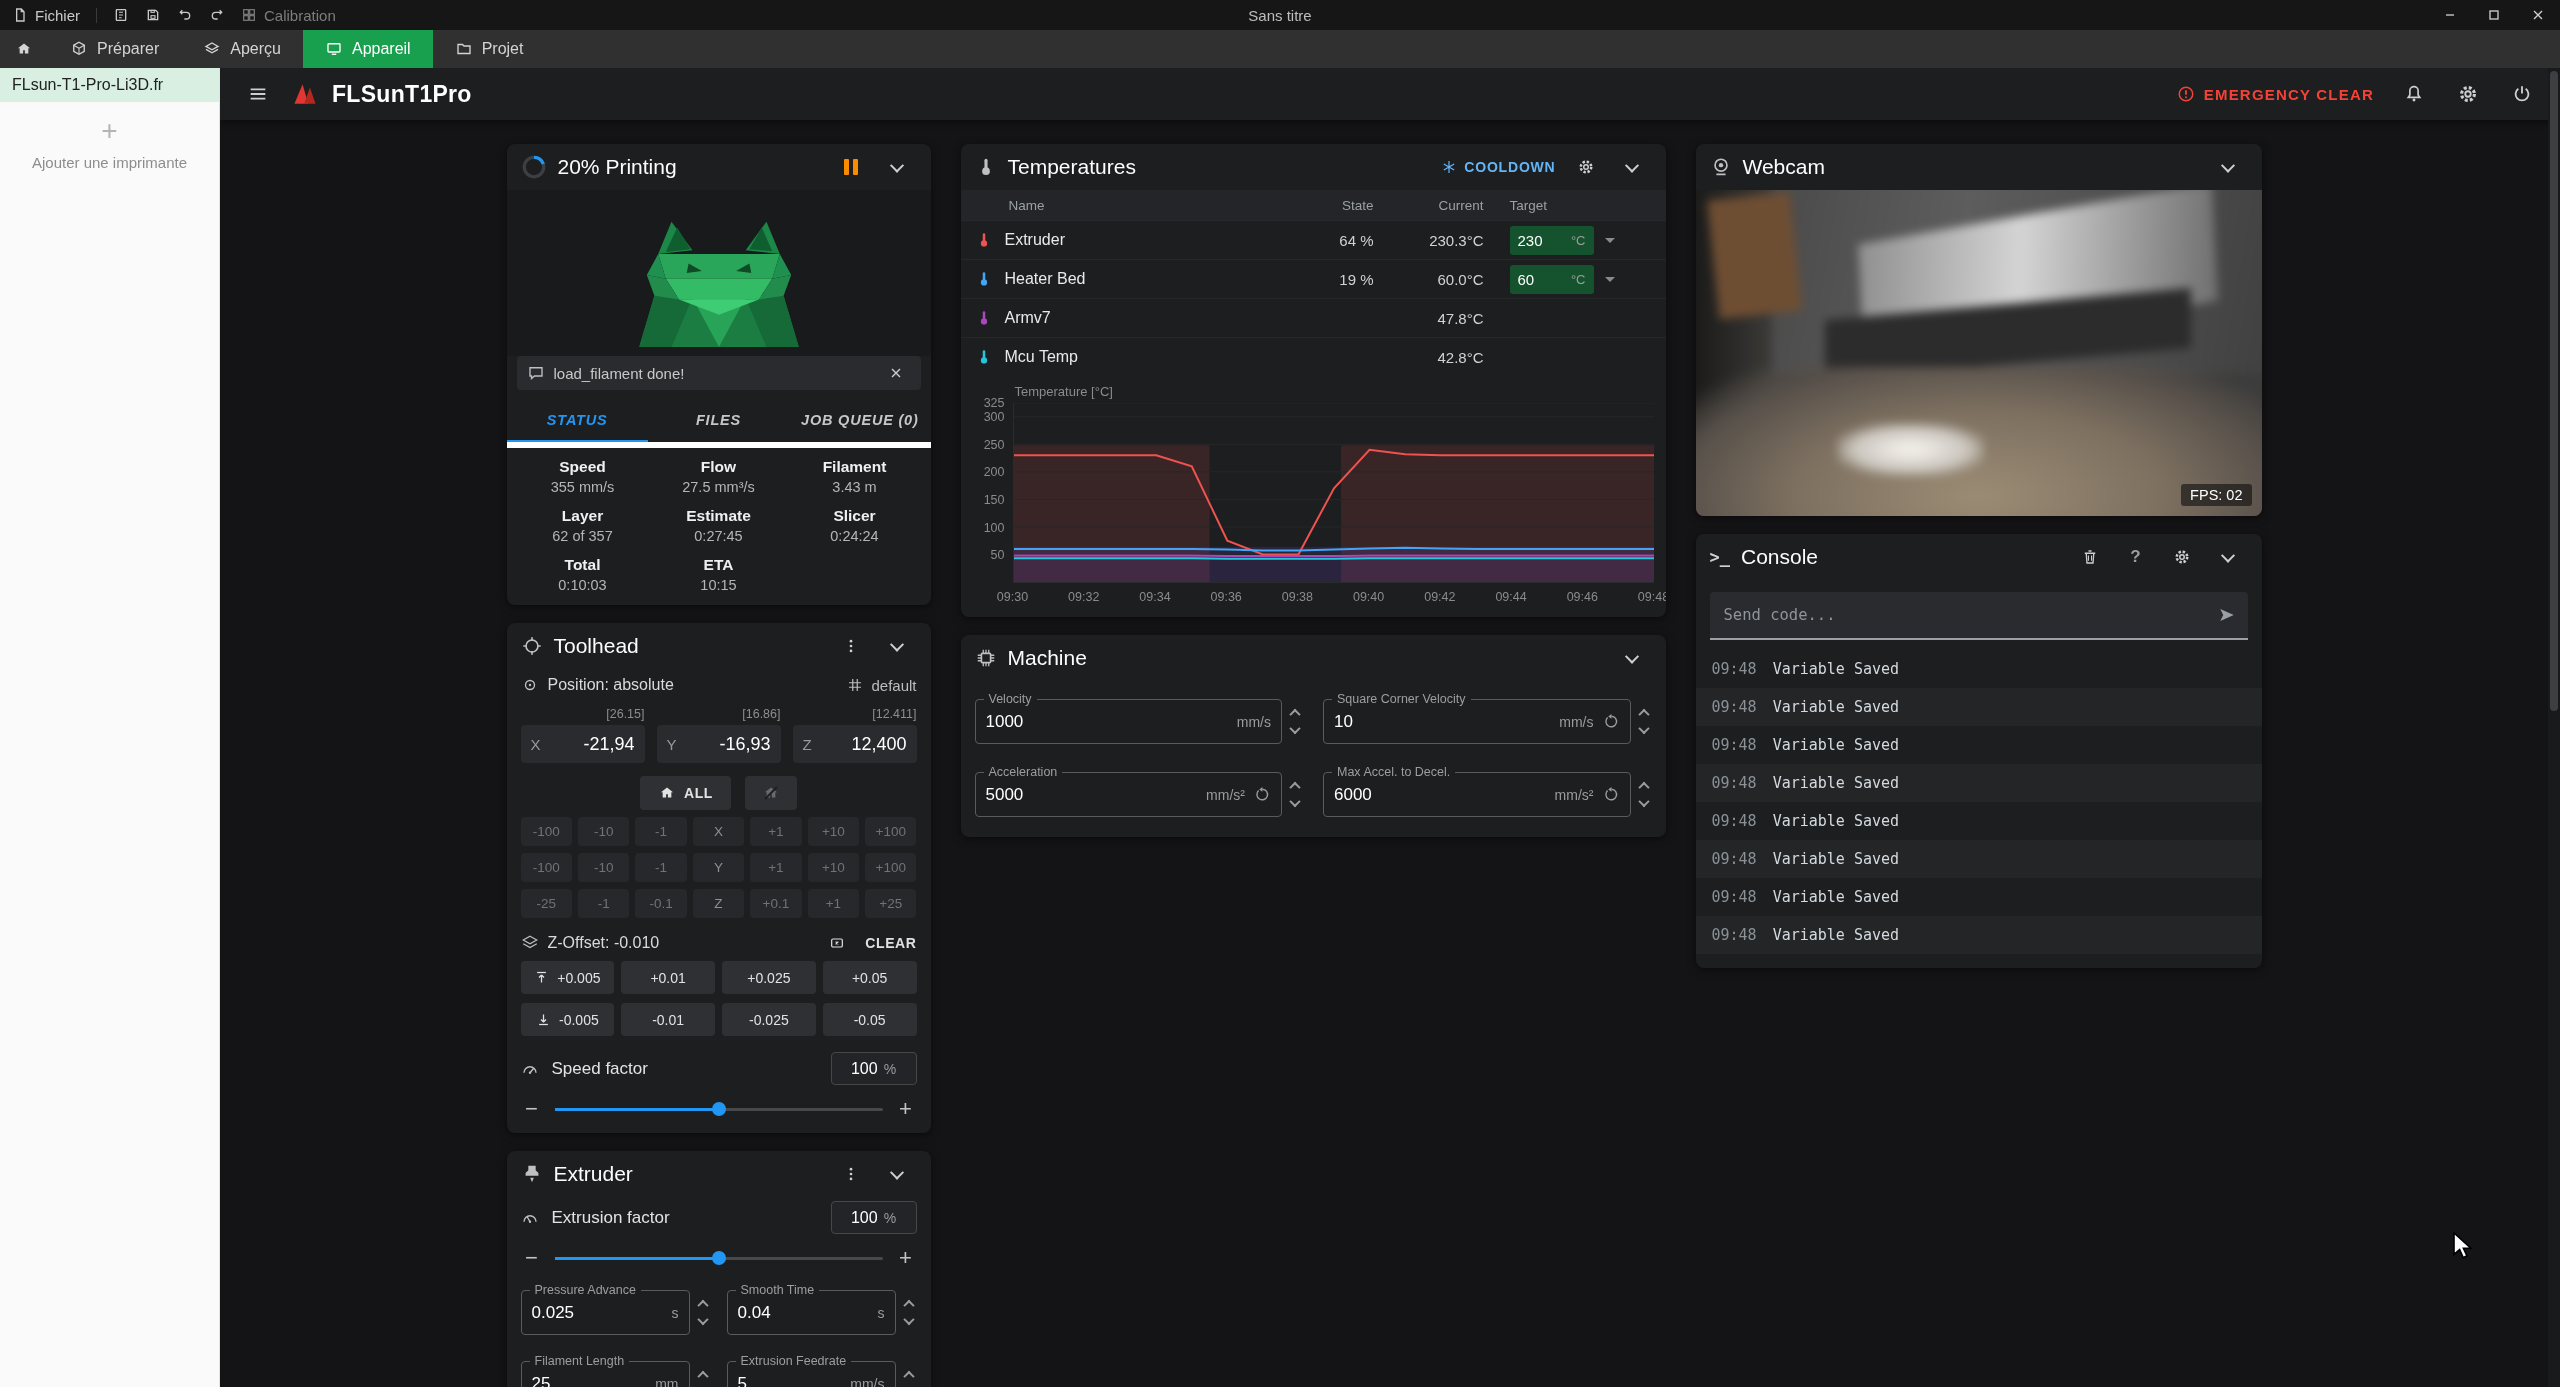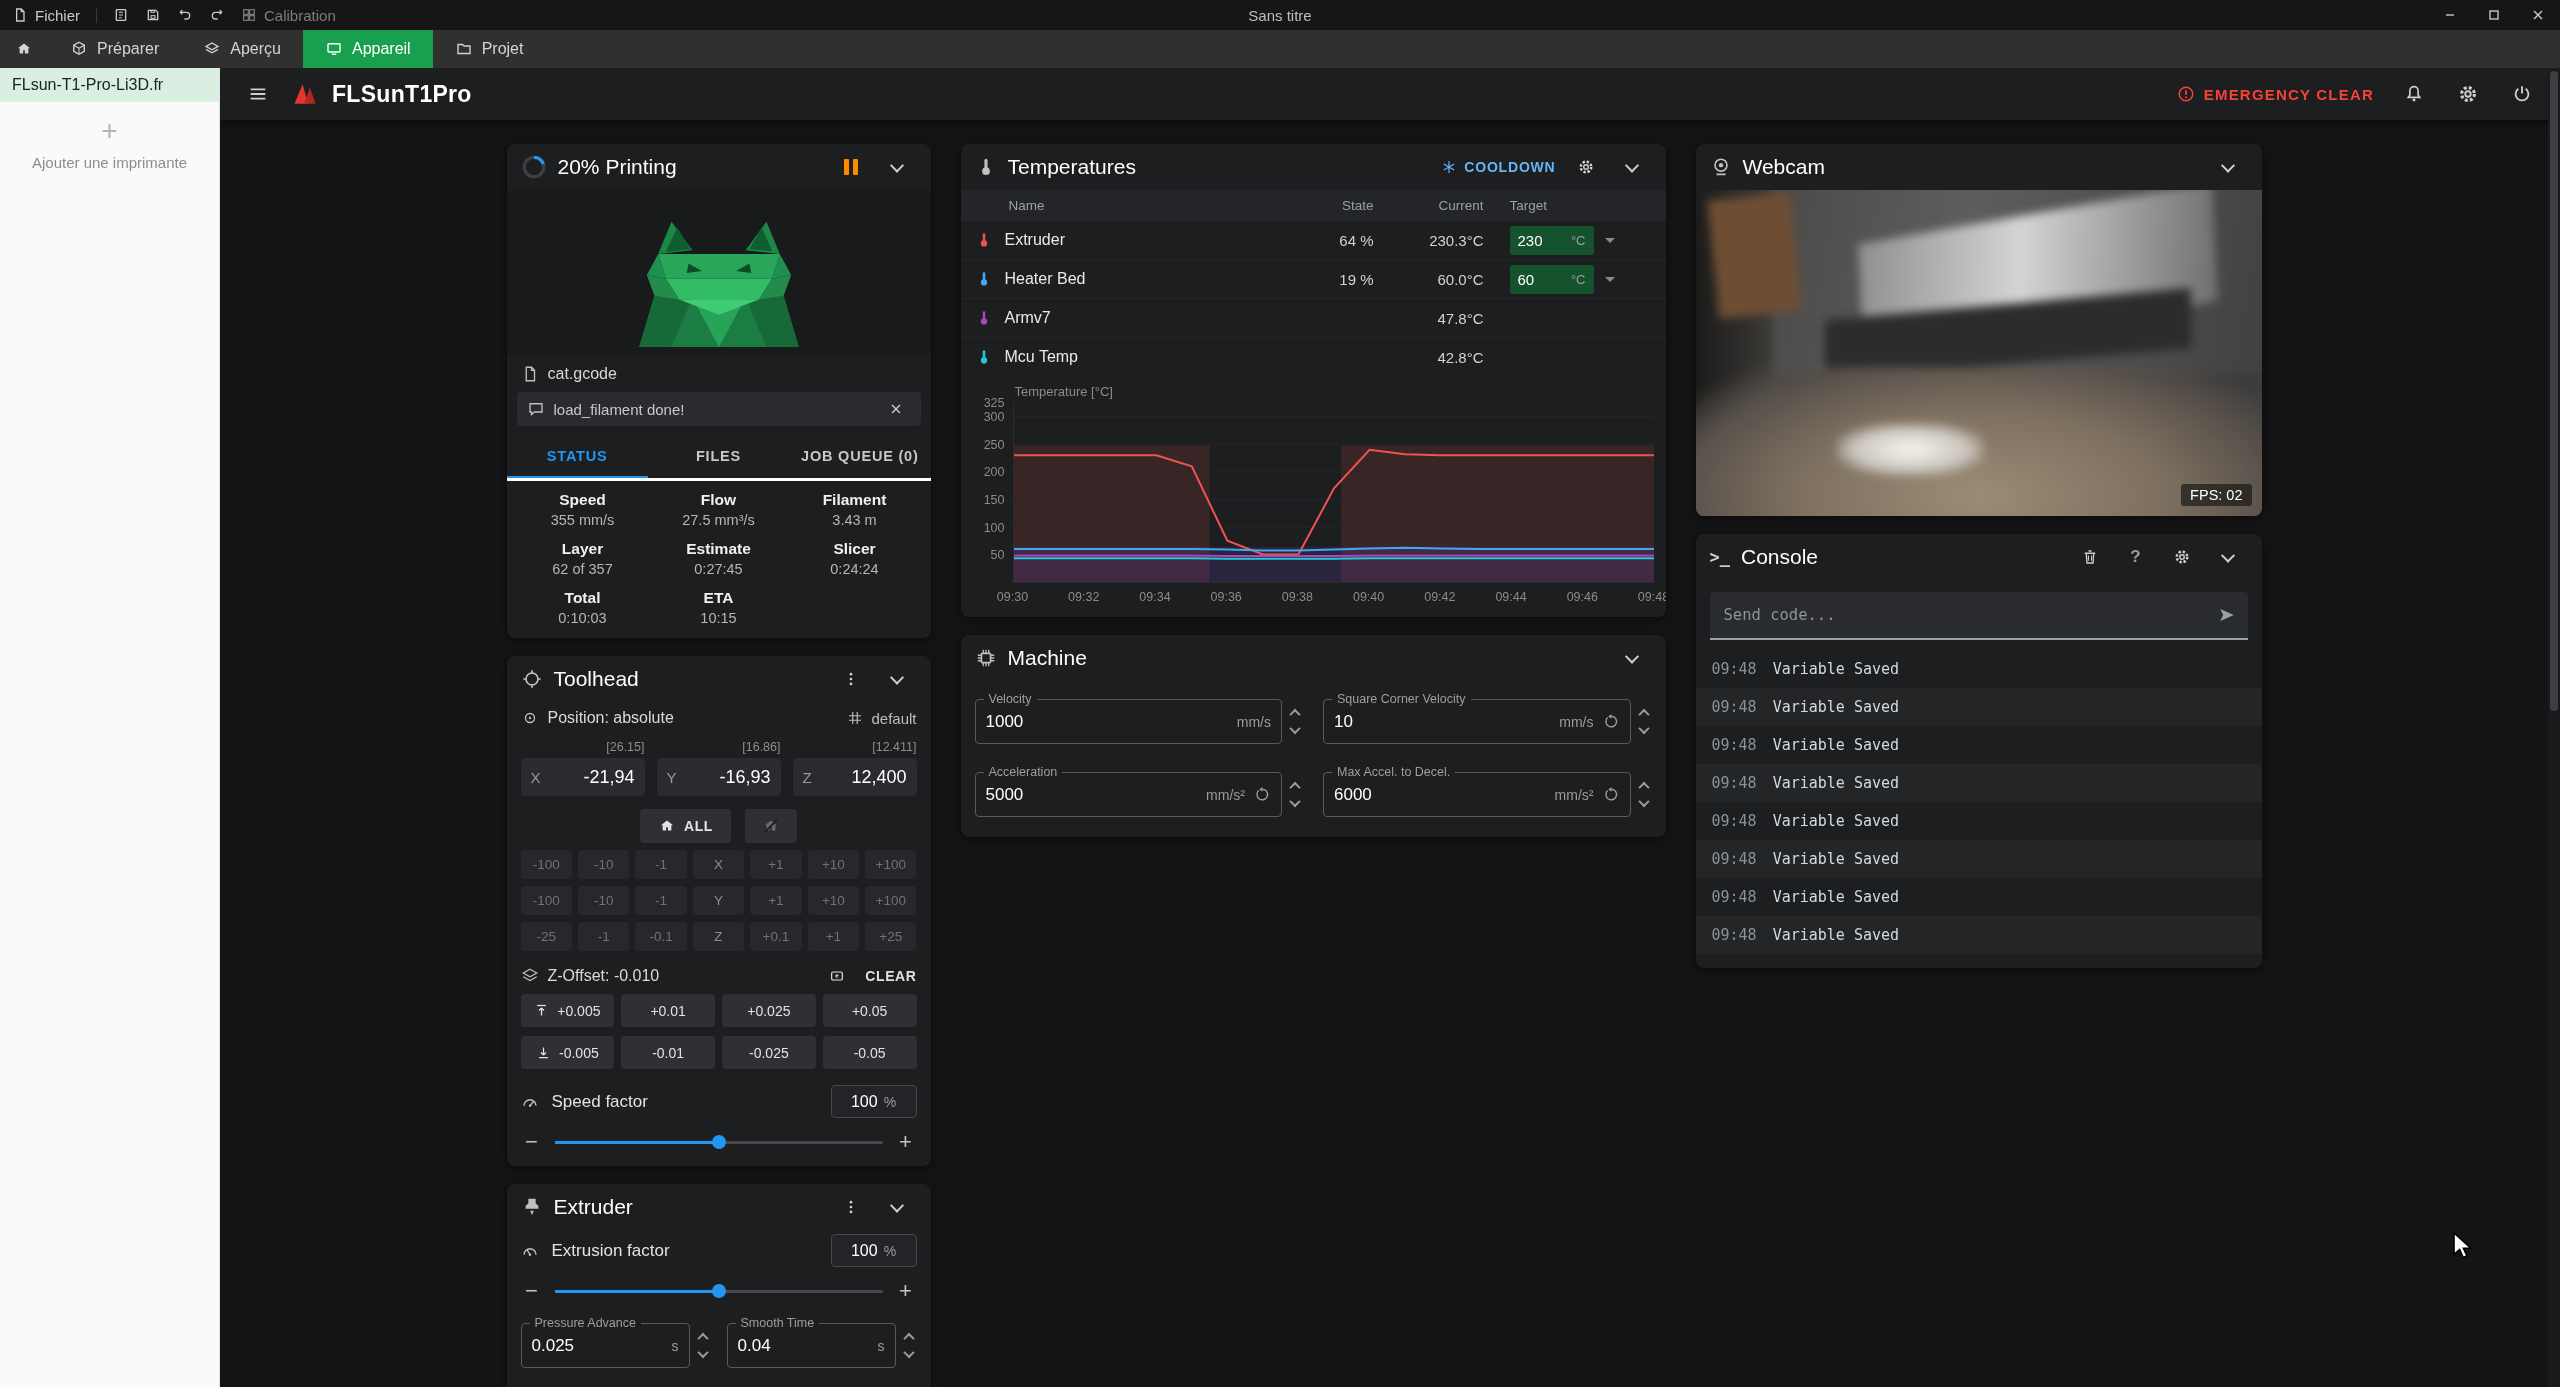--- a/index.html
+++ b/index.html
@@ -67,21 +67,21 @@
 
   .ring-bg{stroke:#3d3f42;fill:none;stroke-width:3;}
   .ring-fg{stroke:var(--accent);fill:none;stroke-width:3;}
 
   
   .print-preview{height:166px;background:#191a1c;display:flex;align-items:center;justify-content:center;}
   .print-preview svg{height:152px;}
   .file-row{display:flex;align-items:center;gap:9px;height:36px;padding:0 14px;font-size:16px;color:#d8d8d8;}
   .msg-row{margin:0 10px 8px;background:#2a2b2e;border-radius:4px;display:flex;align-items:center;gap:9px;height:34px;padding:0 10px;font-size:15px;color:#c8c8c8;}
   .msg-row .icon-btn{margin-left:auto;}
-  .ptabs{display:flex;border-bottom:3px solid #ffffff;}
+  .ptabs{display:flex;border-bottom:6px solid #ffffff;font-style:italic;}
   .ptab{flex:1;min-height:44px;display:flex;align-items:center;justify-content:center;text-align:center;
         font-size:14.5px;font-weight:700;letter-spacing:.8px;color:#c7c7c7;padding:4px 6px;line-height:1.25;}
   .ptab.active{color:var(--accent);box-shadow:inset 0 -2px 0 var(--accent);}
   .stats{display:grid;grid-template-columns:repeat(3,1fr);row-gap:12px;padding:10px 8px 12px;text-align:center;}
   .sl{font-size:15.5px;font-weight:700;color:#f0f0f0;}
   .sv{font-size:14.5px;color:#b5b5b5;margin-top:3px;}
 
   
   .th-body{padding:0 14px 14px;}
   .pos-row{display:flex;align-items:center;gap:9px;font-size:16px;color:#dadada;height:32px;}
@@ -364,27 +364,20 @@
               <polygon points="56,60 64,86 44,82" fill="#1e9150"></polygon>
               <polygon points="184,60 196,82 176,86" fill="#1e9150"></polygon>
               <polygon points="64,86 176,86 162,108 78,108" fill="#33bb66"></polygon>
               <polygon points="44,82 64,86 78,108 52,104" fill="#218c4c"></polygon>
               <polygon points="196,82 188,104 162,108 176,86" fill="#218c4c"></polygon>
               <polygon points="78,108 162,108 120,124" fill="#3ecd74"></polygon>
               <polygon points="88,70 102,78 86,80" fill="#0d4a26"></polygon>
               <polygon points="152,70 154,80 138,78" fill="#0d4a26"></polygon>
             </svg>
           </div>
-          <div class="file-row">
-            <svg class="i18 hicon" viewBox="0 0 24 24">
-                <path d="M7 3h7l4 4v14H7z" fill="none" stroke="currentColor" stroke-width="1.8"></path>
-                <path d="M14 3v4h4" fill="none" stroke="currentColor" stroke-width="1.8"></path>
-              </svg>
-            <span>cat.gcode</span>
-          </div>
           <div class="msg-row">
             <svg class="i18 hicon" viewBox="0 0 24 24">
                 <path d="M4 5h16v11H10l-4 3.5V16H4z" fill="none" stroke="currentColor" stroke-width="1.8"></path>
               </svg>
             <span>load_filament done!</span>
             <div class="icon-btn sm">
               <svg class="i15" viewBox="0 0 24 24">
                   <path d="M6 6l12 12M18 6L6 18" stroke="currentColor" stroke-width="2"></path>
                 </svg>
             </div>

